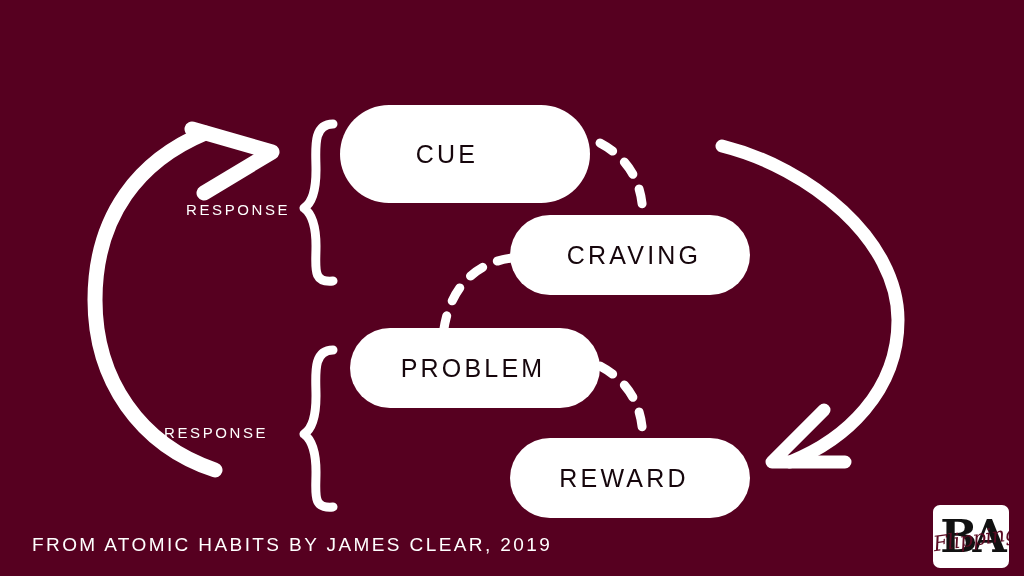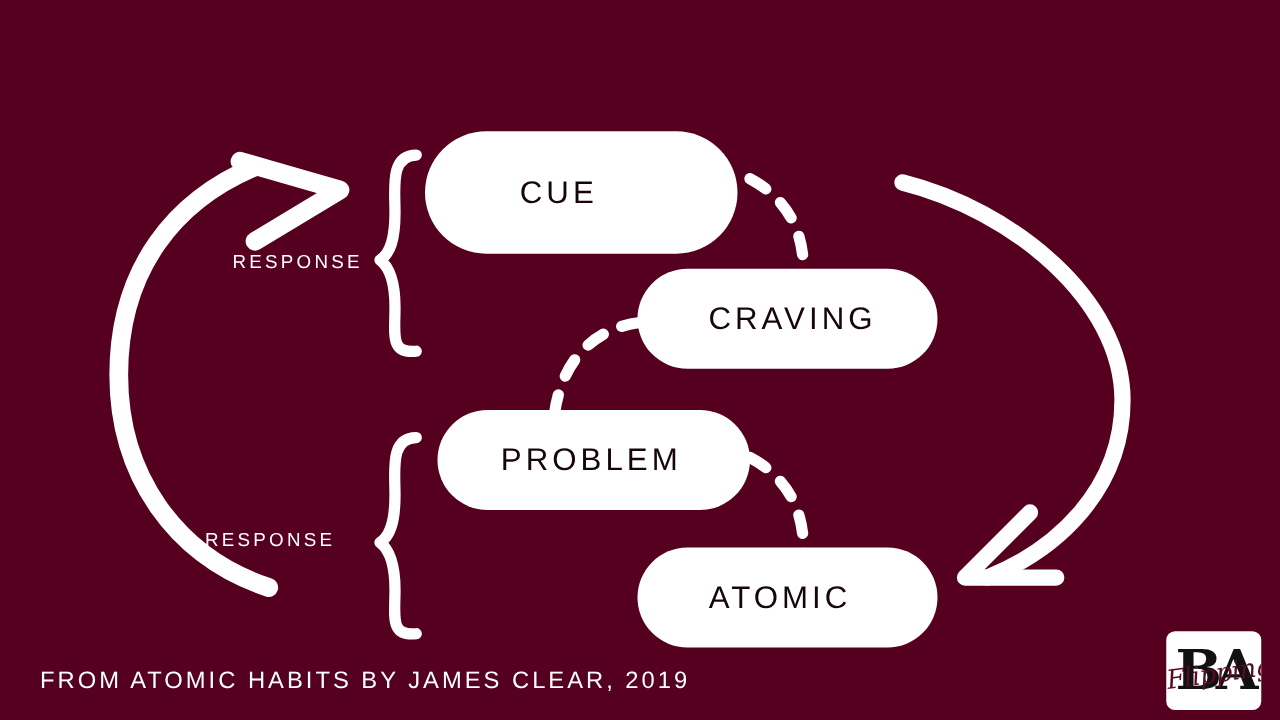--- a/index.html
+++ b/index.html
@@ -172,21 +172,21 @@
 
   <div class="pill" id="pill-craving">
     <span>CRAVING</span>
   </div>
 
   <div class="pill" id="pill-response">
     <span>PROBLEM</span>
   </div>
 
   <div class="pill" id="pill-reward">
-    <span>ATOMIC</span>
+    <span>REWARD</span>
   </div>
 
   <div class="bracket-label" id="label-problem">RESPONSE</div>
 
   <div class="bracket-label" id="label-solutions">RESPONSE</div>
 
   <div class="caption">FROM ATOMIC HABITS BY JAMES CLEAR, 2019</div>
 
   <div id="logo">
     <div class="logo-ba">BA</div>

